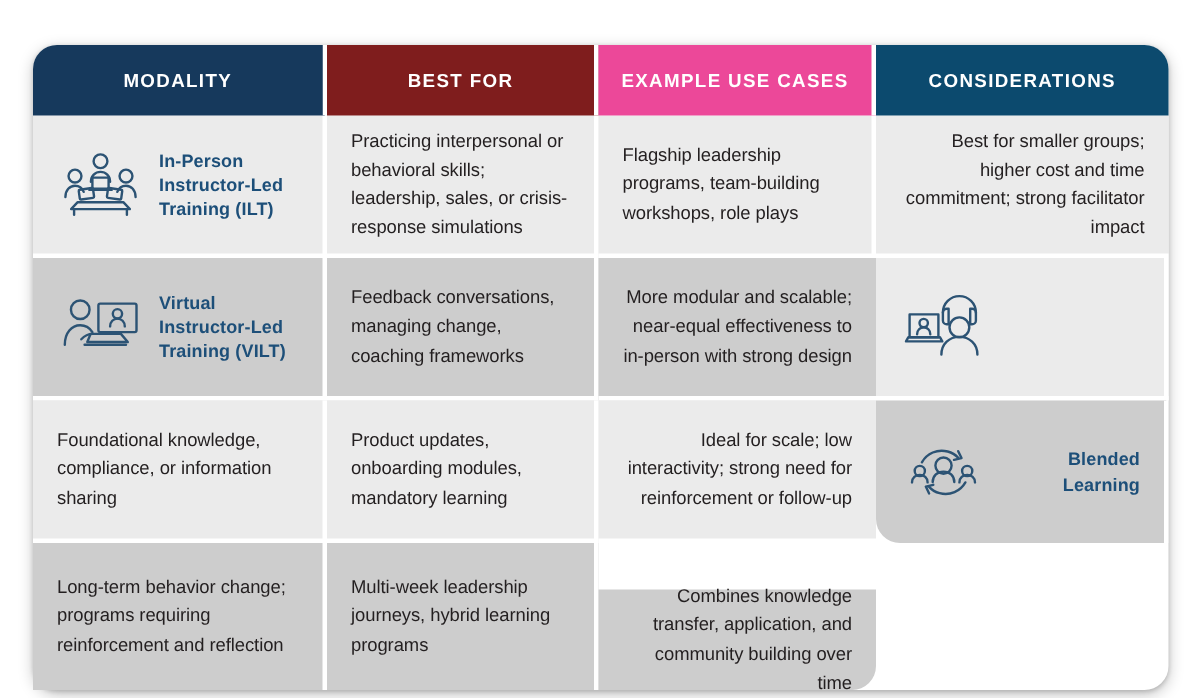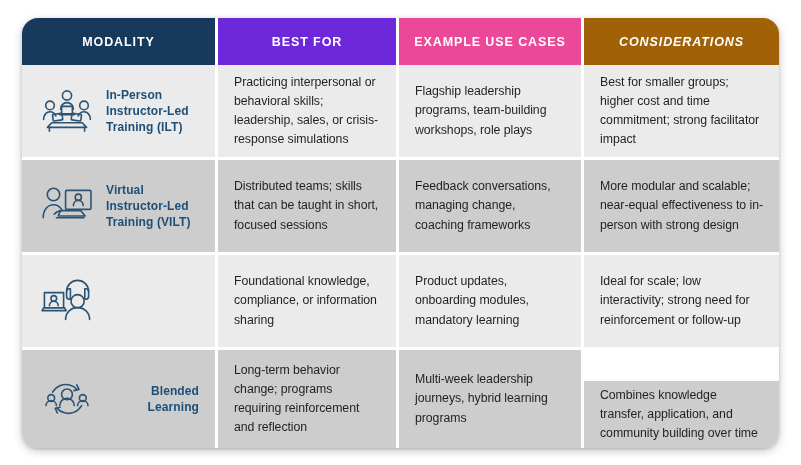--- a/index.html
+++ b/index.html
@@ -10,21 +10,21 @@
   body {
     width: 801px;
     height: 465px;
     font-family: "Liberation Sans", sans-serif;
     overflow: hidden;
   }
 
   .table-wrap {
     position: absolute;
     left: 22px;
-    top: 18px;
+    top: 30px;
     width: 757px;
     height: 430px;
   }
 
   .shadow-card {
     position: absolute;
     left: 0;
     top: 0;
     width: 757px;
     height: 430px;
@@ -53,35 +53,35 @@
     color: #ffffff;
     font-size: 12.5px;
     font-weight: bold;
     letter-spacing: 0.9px;
     box-sizing: border-box;
     border-right: 3px solid #ffffff;
     position: relative;
     z-index: 2;
   }
   .hcell.c1 { background: #16395c; border-top-left-radius: 16px; }
-  .hcell.c2 { background: #6d28d9; }
+  .hcell.c2 { background: #7f1d1d; }
   .hcell.c3 { background: #ec4899; }
-  .hcell.c4 { background: #a16207; border-top-right-radius: 16px; border-right: none; font-style: italic; }
+  .hcell.c4 { background: #0c4a6e; border-top-right-radius: 16px; border-right: none; }
 
   
   .cell {
     box-sizing: border-box;
     position: relative;
     border-right: 3px solid #ffffff;
     border-bottom: 3px solid #ffffff;
     padding: 14px 16px;
     display: flex;
     align-items: center;
   }
-  .cell.last-col { border-right: none; }
+  .cell.last-col { border-right: none; text-align: right; }
   .cell.last-row { border-bottom: none; }
 
   .rlight { background: #ebebeb; }
   .rdark  { background: #cdcdcd; }
 
   .cell.bl-round { border-bottom-left-radius: 16px; text-align: right; }
   .cell.br-round { border-bottom-right-radius: 16px; margin-top: 31px; }
 
   
   .mod-cell {
@@ -172,23 +172,20 @@
           <circle cx="38.3" cy="13.2" r="3.1"></circle>
           <path d="M33.4 21.6c0-3.1 2.2-5.2 4.9-5.2s4.9 2.1 4.9 5.2"></path>
           <path d="M20.4 26.6h20.2l4.6 5.4H18.2z"></path>
           <path d="M14.2 30.2c2.4-2.6 5-3.6 7.6-3.6"></path>
           <line x1="16.4" y1="33.8" x2="44" y2="33.8"></line>
         </svg>
       </span>
       <span class="mod-label">Virtual Instructor-Led Training (VILT)</span>
     </div>
     <div class="cell rdark">
-      <span class="body-text">Distributed teams; skills that can be taught in short, focused sessions</span>
-    </div>
-    <div class="cell rdark">
       <span class="body-text">Feedback conversations, managing change, coaching frameworks</span>
     </div>
     <div class="cell rdark last-col">
       <span class="body-text">More modular and scalable; near-equal effectiveness to in-person with strong design</span>
     </div>
 
     <div class="cell mod-cell rlight">
       <span class="mod-icon">
         <svg width="54" height="44" viewBox="0 0 54 44" fill="none" stroke="#2c5374" stroke-width="1.6" stroke-linecap="round" stroke-linejoin="round">
           <path d="M4.4 13.6h19.2v15.2H4.4z"></path>

